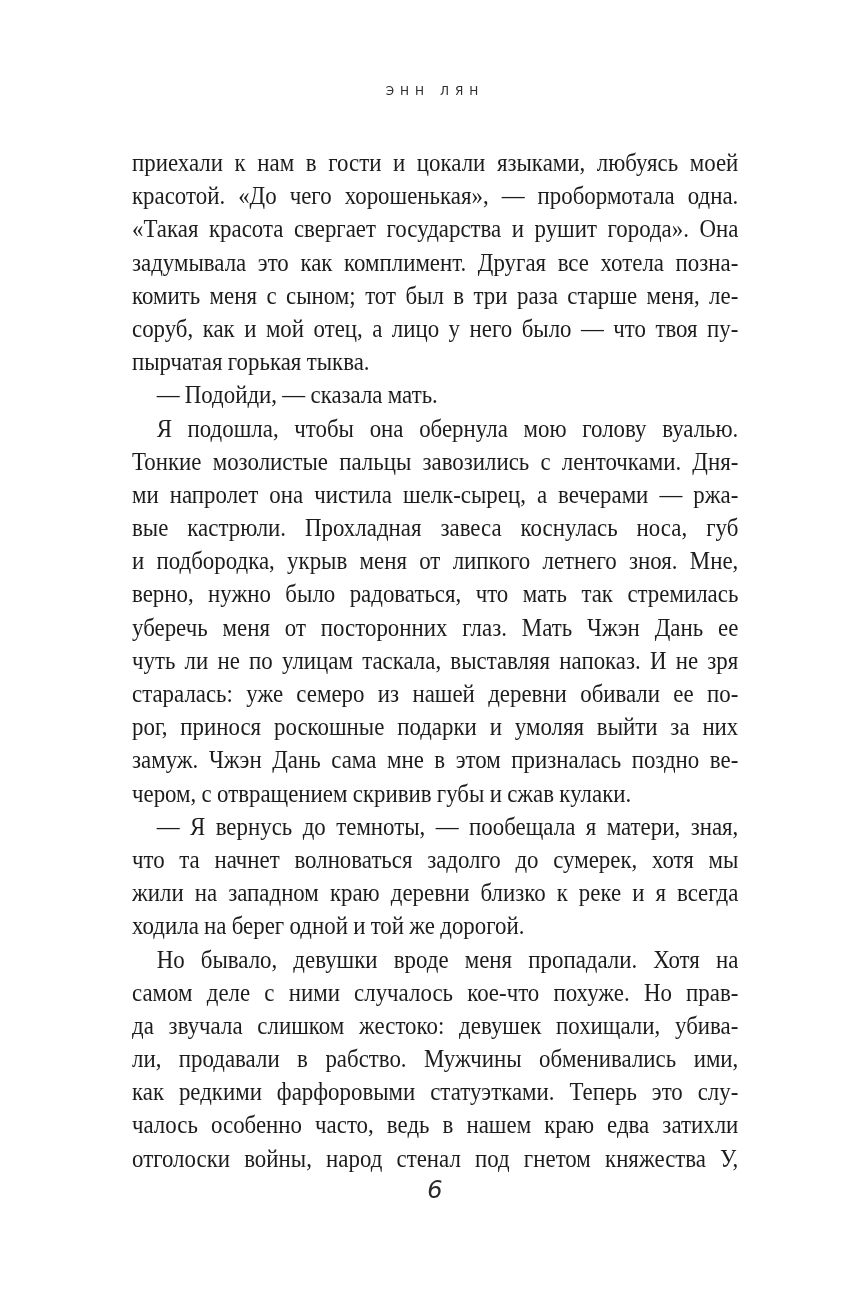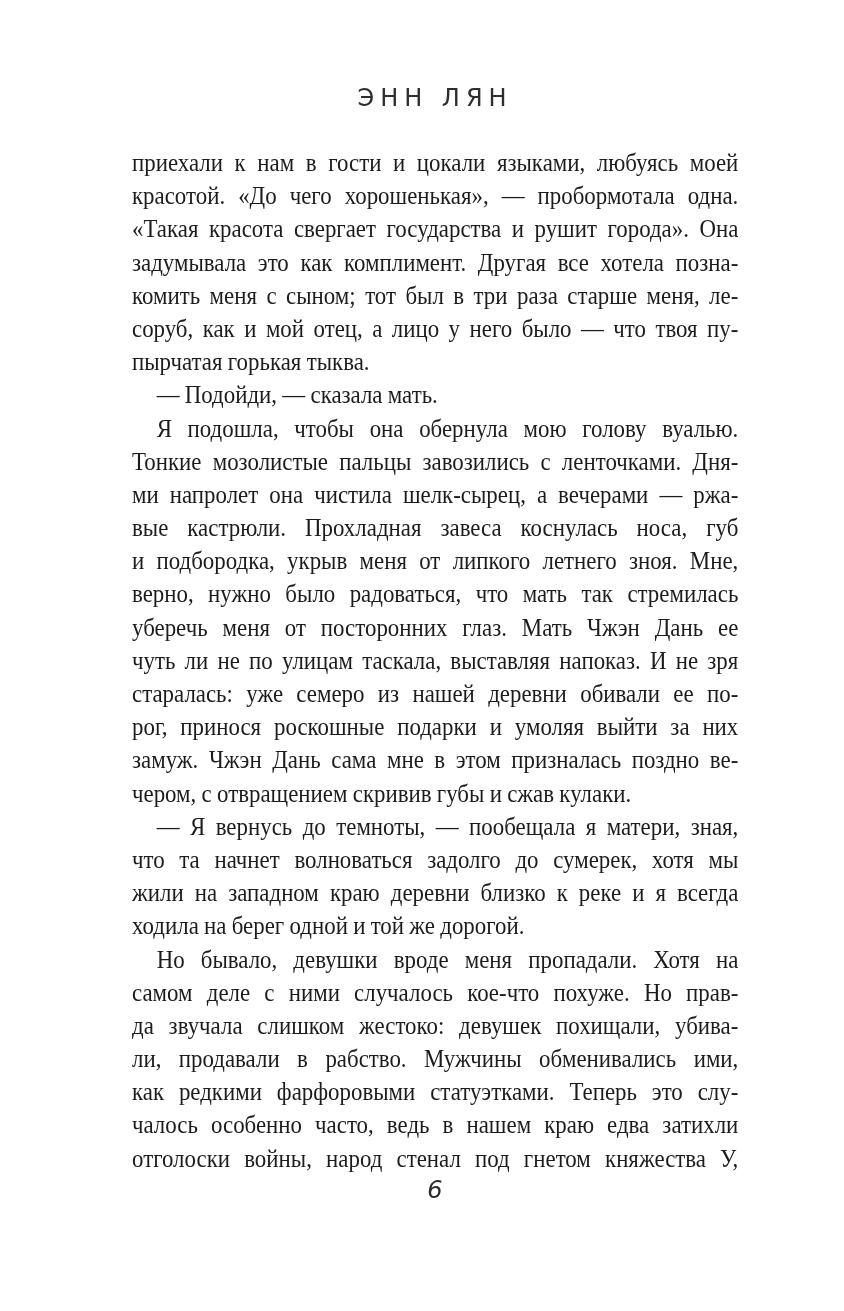--- a/index.html
+++ b/index.html
@@ -13,21 +13,21 @@
     overflow: hidden;
     font-family: "Liberation Serif", serif;
   }
   .running-header {
     position: absolute;
     top: 84px;
     left: 132px;
     width: 606px;
     text-align: center;
     font-family: "DejaVu Sans", sans-serif;
-    font-size: 24px;
+    font-size: 12px;
     letter-spacing: 6px;
     color: #2e2e2e;
     font-weight: 400;
   }
   .text-block {
     position: absolute;
     top: 146px;
     left: 132px;
     width: 689px;              
     transform: scaleX(0.88);   

